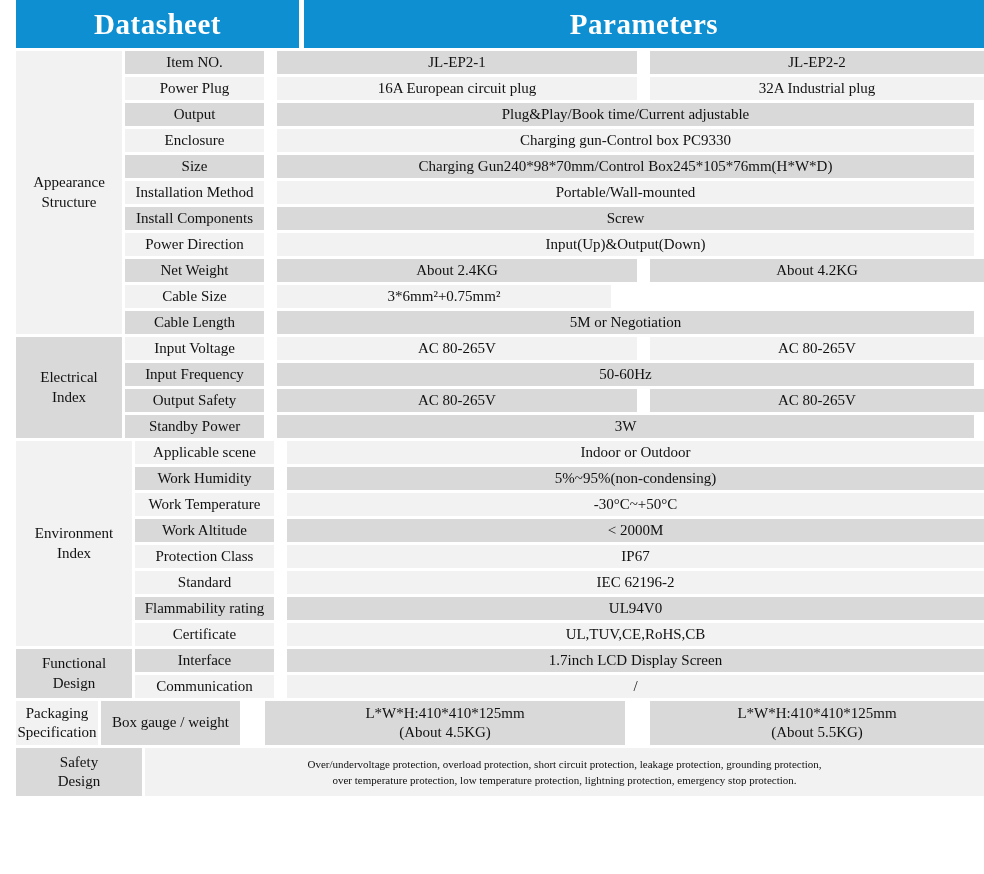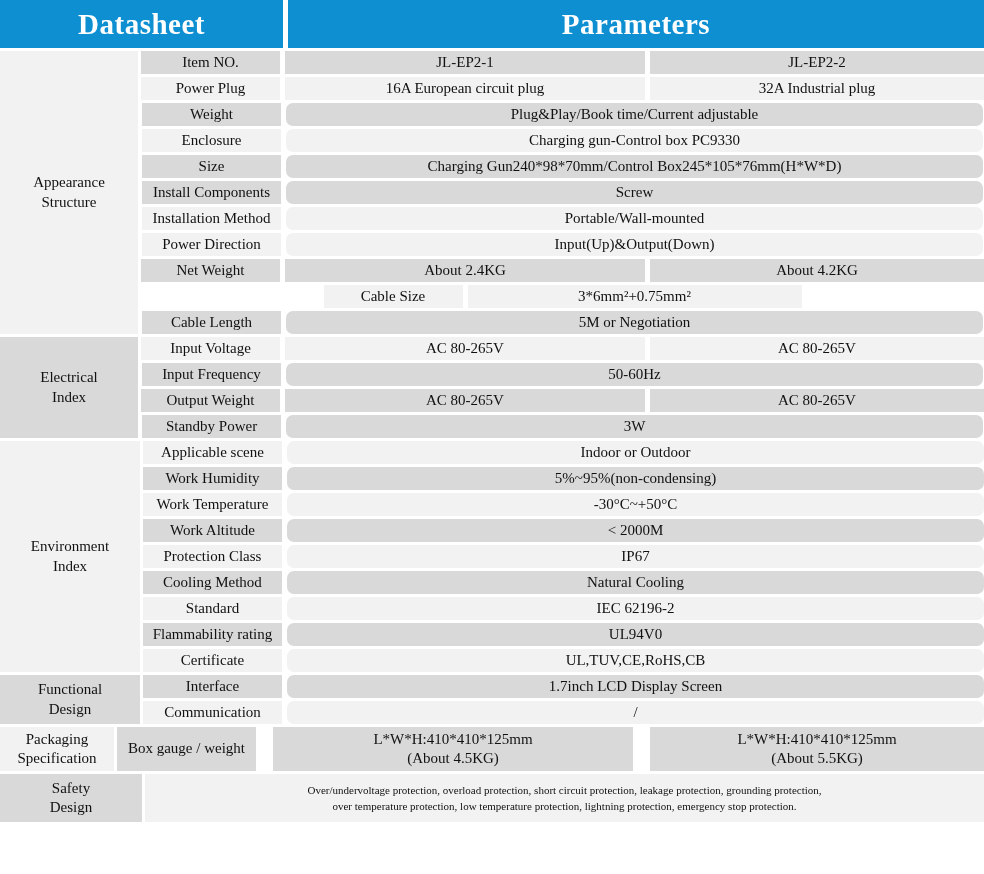--- a/index.html
+++ b/index.html
@@ -12,21 +12,21 @@
   }
   * { box-sizing: border-box; }
   html, body { margin: 0; padding: 0; }
   body {
     width: 984px; height: 874px;
     background: var(--gap);
     font-family: "Liberation Serif", "DejaVu Serif", serif;
     color: var(--text);
     overflow: hidden;
   }
-  .page { width: 984px; height: 648px; background: var(--gap); }
+  .page { width: 984px; height: 648px; background: var(--gap); padding-left: 16px; }
 
   
   .header { display: flex; height: 48px; margin-bottom: 3px; }
   .hcell {
     background: var(--header-bg);
     color: var(--header-text);
     font-weight: bold;
     font-size: 29px;
     display: flex; align-items: center; justify-content: center;
     letter-spacing: 0.5px;
@@ -37,39 +37,39 @@
   
   .section { display: flex; margin-bottom: 3px; }
   .section:last-child { margin-bottom: 17px; }
   .cat {
     width: 142px;
     display: flex; flex-direction: column;
     align-items: center; justify-content: center;
     text-align: center;
     font-size: 15.5px; line-height: 1.45;
   }
-  .rows { flex: 1; margin-left: 3px; display: flex; flex-direction: column; align-items: center; }
+  .rows { flex: 1; margin-left: 3px; display: flex; flex-direction: column; }
   .trow { display: flex; height: 23px; margin-bottom: 3px; }
   .trow:last-child { margin-bottom: 0; }
   .trow.h44 { height: 44px; gap: 12px; }
   .trow.h48 { height: 48px; }
 
   .cell {
     display: flex; flex-direction: column;
     align-items: center; justify-content: center;
     text-align: center;
     font-size: 15px; line-height: 1.3;
     white-space: nowrap;
     overflow: hidden;
   }
-  .trow > .cell + .cell { margin-left: 5px; }
+  .trow > .cell + .cell { margin-left: 13px; }
   .c-label { width: 139px; }
   .c-v1    { width: 360px; }
   .c-v2    { width: 334px; }
-  .c-span  { width: 697px; border-radius: 7px; }
+  .c-span  { width: 697px; }
   .c-full  { width: 839px; line-height: 1.5; font-size: 11px; }
 
   .gray  { background: var(--row-gray); }
   .light { background: var(--row-light); }
 </style>
 </head>
 <body>
 
 <div class="page">
   <div class="header">
@@ -88,38 +88,38 @@
             <div class="cell c-label gray">Item NO.</div>
             <div class="cell c-v1 gray">JL-EP2-1</div>
             <div class="cell c-v2 gray">JL-EP2-2</div>
           </div>
           <div class="trow">
             <div class="cell c-label light">Power Plug</div>
             <div class="cell c-v1 light">16A European circuit plug</div>
             <div class="cell c-v2 light">32A Industrial plug</div>
           </div>
           <div class="trow">
-            <div class="cell c-label gray">Weight</div>
+            <div class="cell c-label gray">Output</div>
             <div class="cell c-span gray">Plug&amp;Play/Book time/Current adjustable</div>
           </div>
           <div class="trow">
             <div class="cell c-label light">Enclosure</div>
             <div class="cell c-span light">Charging gun-Control box PC9330</div>
           </div>
           <div class="trow">
             <div class="cell c-label gray">Size</div>
             <div class="cell c-span gray">Charging Gun240*98*70mm/Control Box245*105*76mm(H*W*D)</div>
           </div>
           <div class="trow">
+            <div class="cell c-label light">Installation Method</div>
+            <div class="cell c-span light">Portable/Wall-mounted</div>
+          </div>
+          <div class="trow">
             <div class="cell c-label gray">Install Components</div>
             <div class="cell c-span gray">Screw</div>
-          </div>
-          <div class="trow">
-            <div class="cell c-label light">Installation Method</div>
-            <div class="cell c-span light">Portable/Wall-mounted</div>
           </div>
           <div class="trow">
             <div class="cell c-label light">Power Direction</div>
             <div class="cell c-span light">Input(Up)&amp;Output(Down)</div>
           </div>
           <div class="trow">
             <div class="cell c-label gray">Net Weight</div>
             <div class="cell c-v1 gray">About 2.4KG</div>
             <div class="cell c-v2 gray">About 4.2KG</div>
           </div>
@@ -142,21 +142,21 @@
           <div class="trow">
             <div class="cell c-label light">Input Voltage</div>
             <div class="cell c-v1 light">AC 80-265V</div>
             <div class="cell c-v2 light">AC 80-265V</div>
           </div>
           <div class="trow">
             <div class="cell c-label gray">Input Frequency</div>
             <div class="cell c-span gray">50-60Hz</div>
           </div>
           <div class="trow">
-            <div class="cell c-label gray">Output Weight</div>
+            <div class="cell c-label gray">Output Safety</div>
             <div class="cell c-v1 gray">AC 80-265V</div>
             <div class="cell c-v2 gray">AC 80-265V</div>
           </div>
           <div class="trow">
             <div class="cell c-label gray">Standby Power</div>
             <div class="cell c-span gray">3W</div>
           </div>
         </div>
       </div>
       <div class="section">
@@ -177,24 +177,20 @@
             <div class="cell c-label light">Work Temperature</div>
             <div class="cell c-span light">-30°C~+50°C</div>
           </div>
           <div class="trow">
             <div class="cell c-label gray">Work Altitude</div>
             <div class="cell c-span gray">&lt; 2000M</div>
           </div>
           <div class="trow">
             <div class="cell c-label light">Protection Class</div>
             <div class="cell c-span light">IP67</div>
-          </div>
-          <div class="trow">
-            <div class="cell c-label gray">Cooling Method</div>
-            <div class="cell c-span gray">Natural Cooling</div>
           </div>
           <div class="trow">
             <div class="cell c-label light">Standard</div>
             <div class="cell c-span light">IEC 62196-2</div>
           </div>
           <div class="trow">
             <div class="cell c-label gray">Flammability rating</div>
             <div class="cell c-span gray">UL94V0</div>
           </div>
           <div class="trow">

